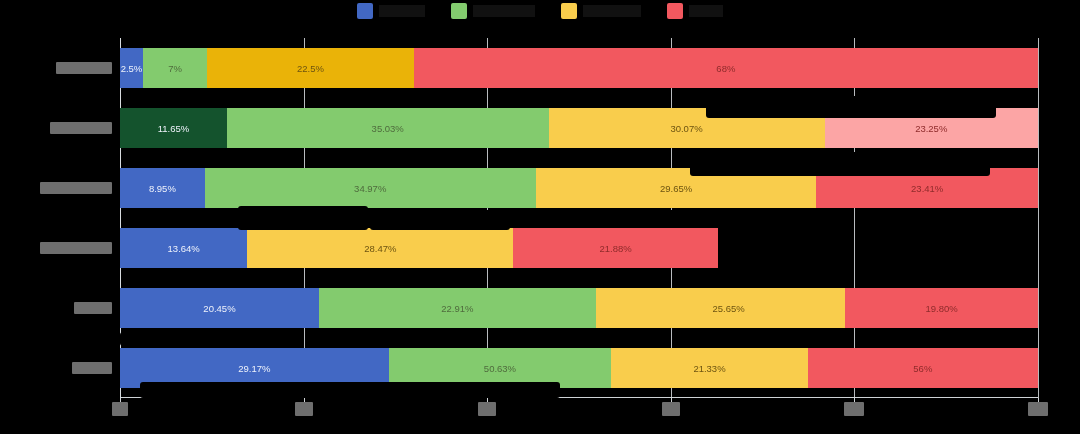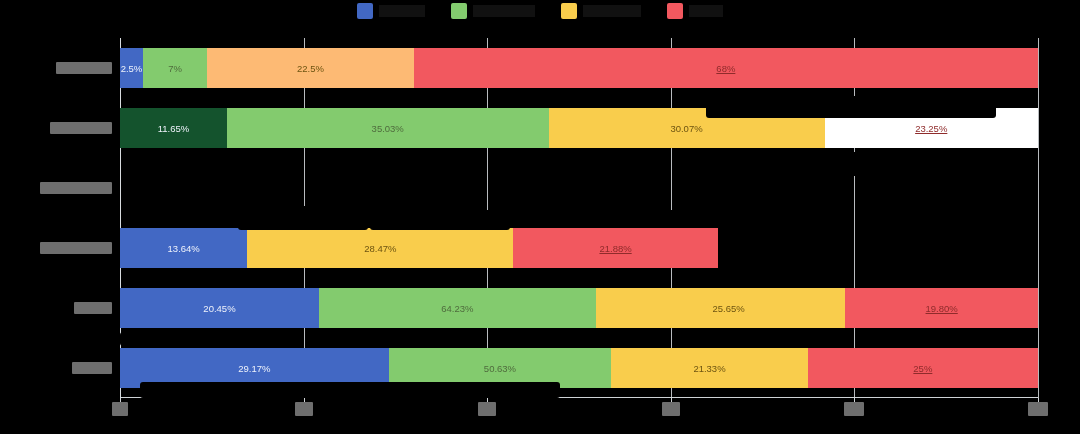--- a/index.html
+++ b/index.html
@@ -120,21 +120,21 @@
   }
   .seg-label {
     font-size: 9.5px;
     line-height: 11px;
     white-space: nowrap;
     filter: blur(0.35px);
   }
   .seg.s0 .seg-label { color: #eef2fb; }
   .seg.s1 .seg-label { color: #4f6b3d; }
   .seg.s2 .seg-label { color: #6d5411; }
-  .seg.s3 .seg-label { color: #8f2b2b; text-decoration: underline; }
+  .seg.s3 .seg-label { color: #8f2b2b; }
 
   
   .ylabels {
     position: absolute;
     left: 0;
     top: 38px;
     width: 120px;
     height: 360px;
   }
   .ylabel {
@@ -220,78 +220,92 @@
         <div class="tick-mark" style="left: 918px;"></div>
       </div>
     <div class="bars" id="bars">
         <div class="bar-row" style="top: 10px; height: 40px;">
           <div class="seg s0" style="background: rgb(66, 104, 196); width: 2.5%;">
             <span class="seg-label">2.5%</span>
           </div>
           <div class="seg s1" style="background: rgb(131, 203, 110); width: 7%;">
             <span class="seg-label">7%</span>
           </div>
-          <div class="seg s2" style="background: #fdba74; width: 22.5%;">
+          <div class="seg s2" style="background: #eab308; width: 22.5%;">
             <span class="seg-label">22.5%</span>
           </div>
           <div class="seg s3" style="background: rgb(242, 88, 95); width: 68%;">
             <span class="seg-label">68%</span>
           </div>
         </div>
         <div class="bar-row" style="top: 70px; height: 40px;">
           <div class="seg s0" style="background: #14532d; width: 11.65%;">
             <span class="seg-label">11.65%</span>
           </div>
           <div class="seg s1" style="background: rgb(131, 203, 110); width: 35.03%;">
             <span class="seg-label">35.03%</span>
           </div>
           <div class="seg s2" style="background: rgb(249, 205, 76); width: 30.07%;">
             <span class="seg-label">30.07%</span>
           </div>
-          <div class="seg s3" style="background: #ffffff; width: 23.25%;">
+          <div class="seg s3" style="background: #fca5a5; width: 23.25%;">
             <span class="seg-label">23.25%</span>
+          </div>
+        </div>
+        <div class="bar-row" style="top: 130px; height: 40px;">
+          <div class="seg s0" style="background: rgb(66, 104, 196); width: 9.22871%;">
+            <span class="seg-label">8.95%</span>
+          </div>
+          <div class="seg s1" style="background: rgb(131, 203, 110); width: 36.059%;">
+            <span class="seg-label">34.97%</span>
+          </div>
+          <div class="seg s2" style="background: rgb(249, 205, 76); width: 30.5733%;">
+            <span class="seg-label">29.65%</span>
+          </div>
+          <div class="seg s3" style="background: rgb(242, 88, 95); width: 24.139%;">
+            <span class="seg-label">23.41%</span>
           </div>
         </div>
         <div class="bar-row" style="top: 190px; height: 40px;">
           <div class="seg s0" style="background: rgb(66, 104, 196); width: 13.8801%;">
             <span class="seg-label">13.64%</span>
           </div>
           <div class="seg s2" style="background: rgb(249, 205, 76); width: 28.9712%;">
             <span class="seg-label">28.47%</span>
           </div>
           <div class="seg s3" style="background: rgb(242, 88, 95); width: 22.2652%;">
             <span class="seg-label">21.88%</span>
           </div>
         </div>
         <div class="bar-row" style="top: 250px; height: 40px;">
           <div class="seg s0" style="background: rgb(66, 104, 196); width: 21.6746%;">
             <span class="seg-label">20.45%</span>
           </div>
           <div class="seg s1" style="background: rgb(131, 203, 110); width: 30.1537%;">
-            <span class="seg-label">64.23%</span>
+            <span class="seg-label">22.91%</span>
           </div>
           <div class="seg s2" style="background: rgb(249, 205, 76); width: 27.186%; padding-left: 16px;">
             <span class="seg-label">25.65%</span>
           </div>
           <div class="seg s3" style="background: rgb(242, 88, 95); width: 20.9857%;">
             <span class="seg-label">19.80%</span>
           </div>
         </div>
         <div class="bar-row" style="top: 310px; height: 40px;">
           <div class="seg s0" style="background: rgb(66, 104, 196); width: 29.2666%;">
             <span class="seg-label">29.17%</span>
           </div>
           <div class="seg s1" style="background: rgb(131, 203, 110); width: 24.25%;">
             <span class="seg-label">50.63%</span>
           </div>
           <div class="seg s2" style="background: rgb(249, 205, 76); width: 21.4006%;">
             <span class="seg-label">21.33%</span>
           </div>
           <div class="seg s3" style="background: rgb(242, 88, 95); width: 25.0828%;">
-            <span class="seg-label">25%</span>
+            <span class="seg-label">56%</span>
           </div>
         </div>
       </div>
   </div>
 
   <div class="xlabels" id="xlabels">
       <div class="xlabel" style="width: 16px; left: 0px;"></div>
       <div class="xlabel" style="width: 18px; left: 183.6px;"></div>
       <div class="xlabel" style="width: 18px; left: 367.2px;"></div>
       <div class="xlabel" style="width: 18px; left: 550.8px;"></div>

